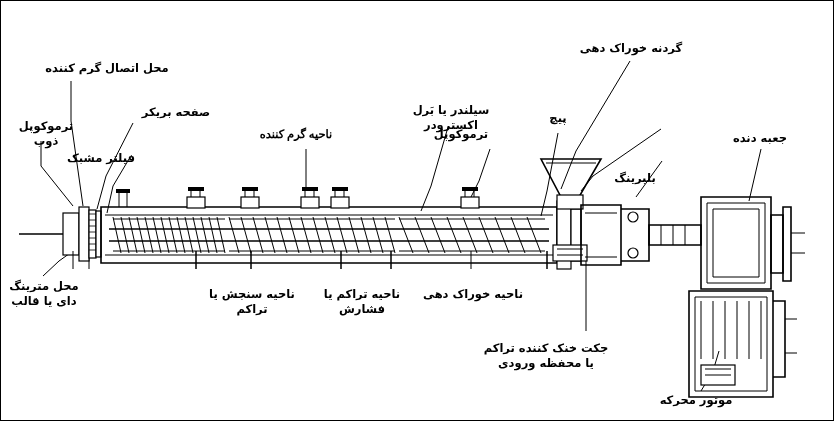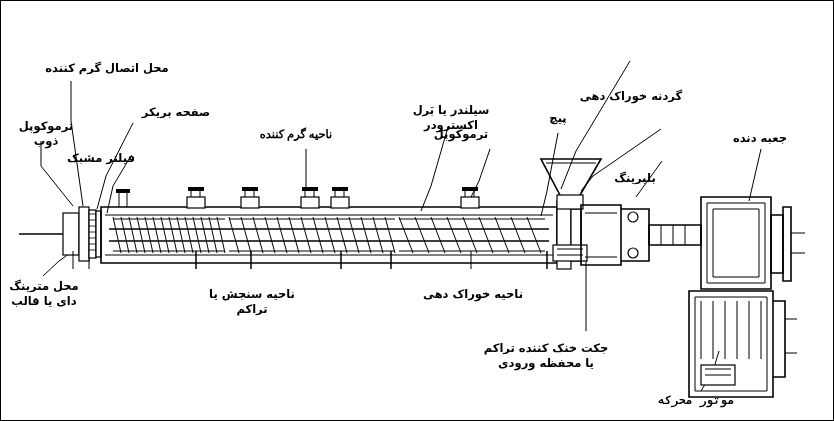--- a/index.html
+++ b/index.html
@@ -230,33 +230,34 @@
   <div class="lbl" style="left:60px; top:150px; width:80px;">فیلتر مشبک</div>
 
   <div class="lbl" style="left:240px; top:126px; width:110px;font-family:Liberation Serif, serif;">ناحیه گرم کننده</div>
 
   <div class="lbl" style="left:385px; top:102px; width:130px;">سیلندر یا بَرل اکسترودر</div>
 
   <div class="lbl" style="left:425px; top:126px; width:70px;">ترموکوپل</div>
 
   <div class="lbl" style="left:537px; top:110px; width:40px;">پیچ</div>
 
-  <div class="lbl" style="left:570px; top:40px; width:120px;margin-top:48px;">گردنه خوراک دهی</div>
+  <div class="lbl" style="left:570px; top:40px; width:120px;">گردنه خوراک دهی</div>
 
 
   <div class="lbl" style="left:604px; top:152px; width:60px;margin-top:18px;">بلبرینگ</div>
 
   <div class="lbl" style="left:724px; top:130px; width:70px;">جعبه دنده</div>
 
   <div class="lbl" style="left:6px; top:278px; width:74px;">محل مترینگ
 دای یا قالب</div>
 
   <div class="lbl" style="left:196px; top:286px; width:110px;">ناحیه سنجش یا تراکم</div>
 
+  <div class="lbl" style="left:306px; top:286px; width:110px;">ناحیه تراکم یا فشارش</div>
 
   <div class="lbl" style="left:422px; top:286px; width:100px;">ناحیه خوراک دهی</div>
 
   <div class="lbl" style="left:470px; top:340px; width:150px;">جکت خنک کننده تراکم
 یا محفظه ورودی</div>
 
-  <div class="lbl" style="left:640px; top:392px; width:110px;font-family:Liberation Mono, monospace;">موتور محرکه</div>
+  <div class="lbl" style="left:640px; top:392px; width:110px;">موتور محرکه</div>
 
 </div>
 
 </body></html>

